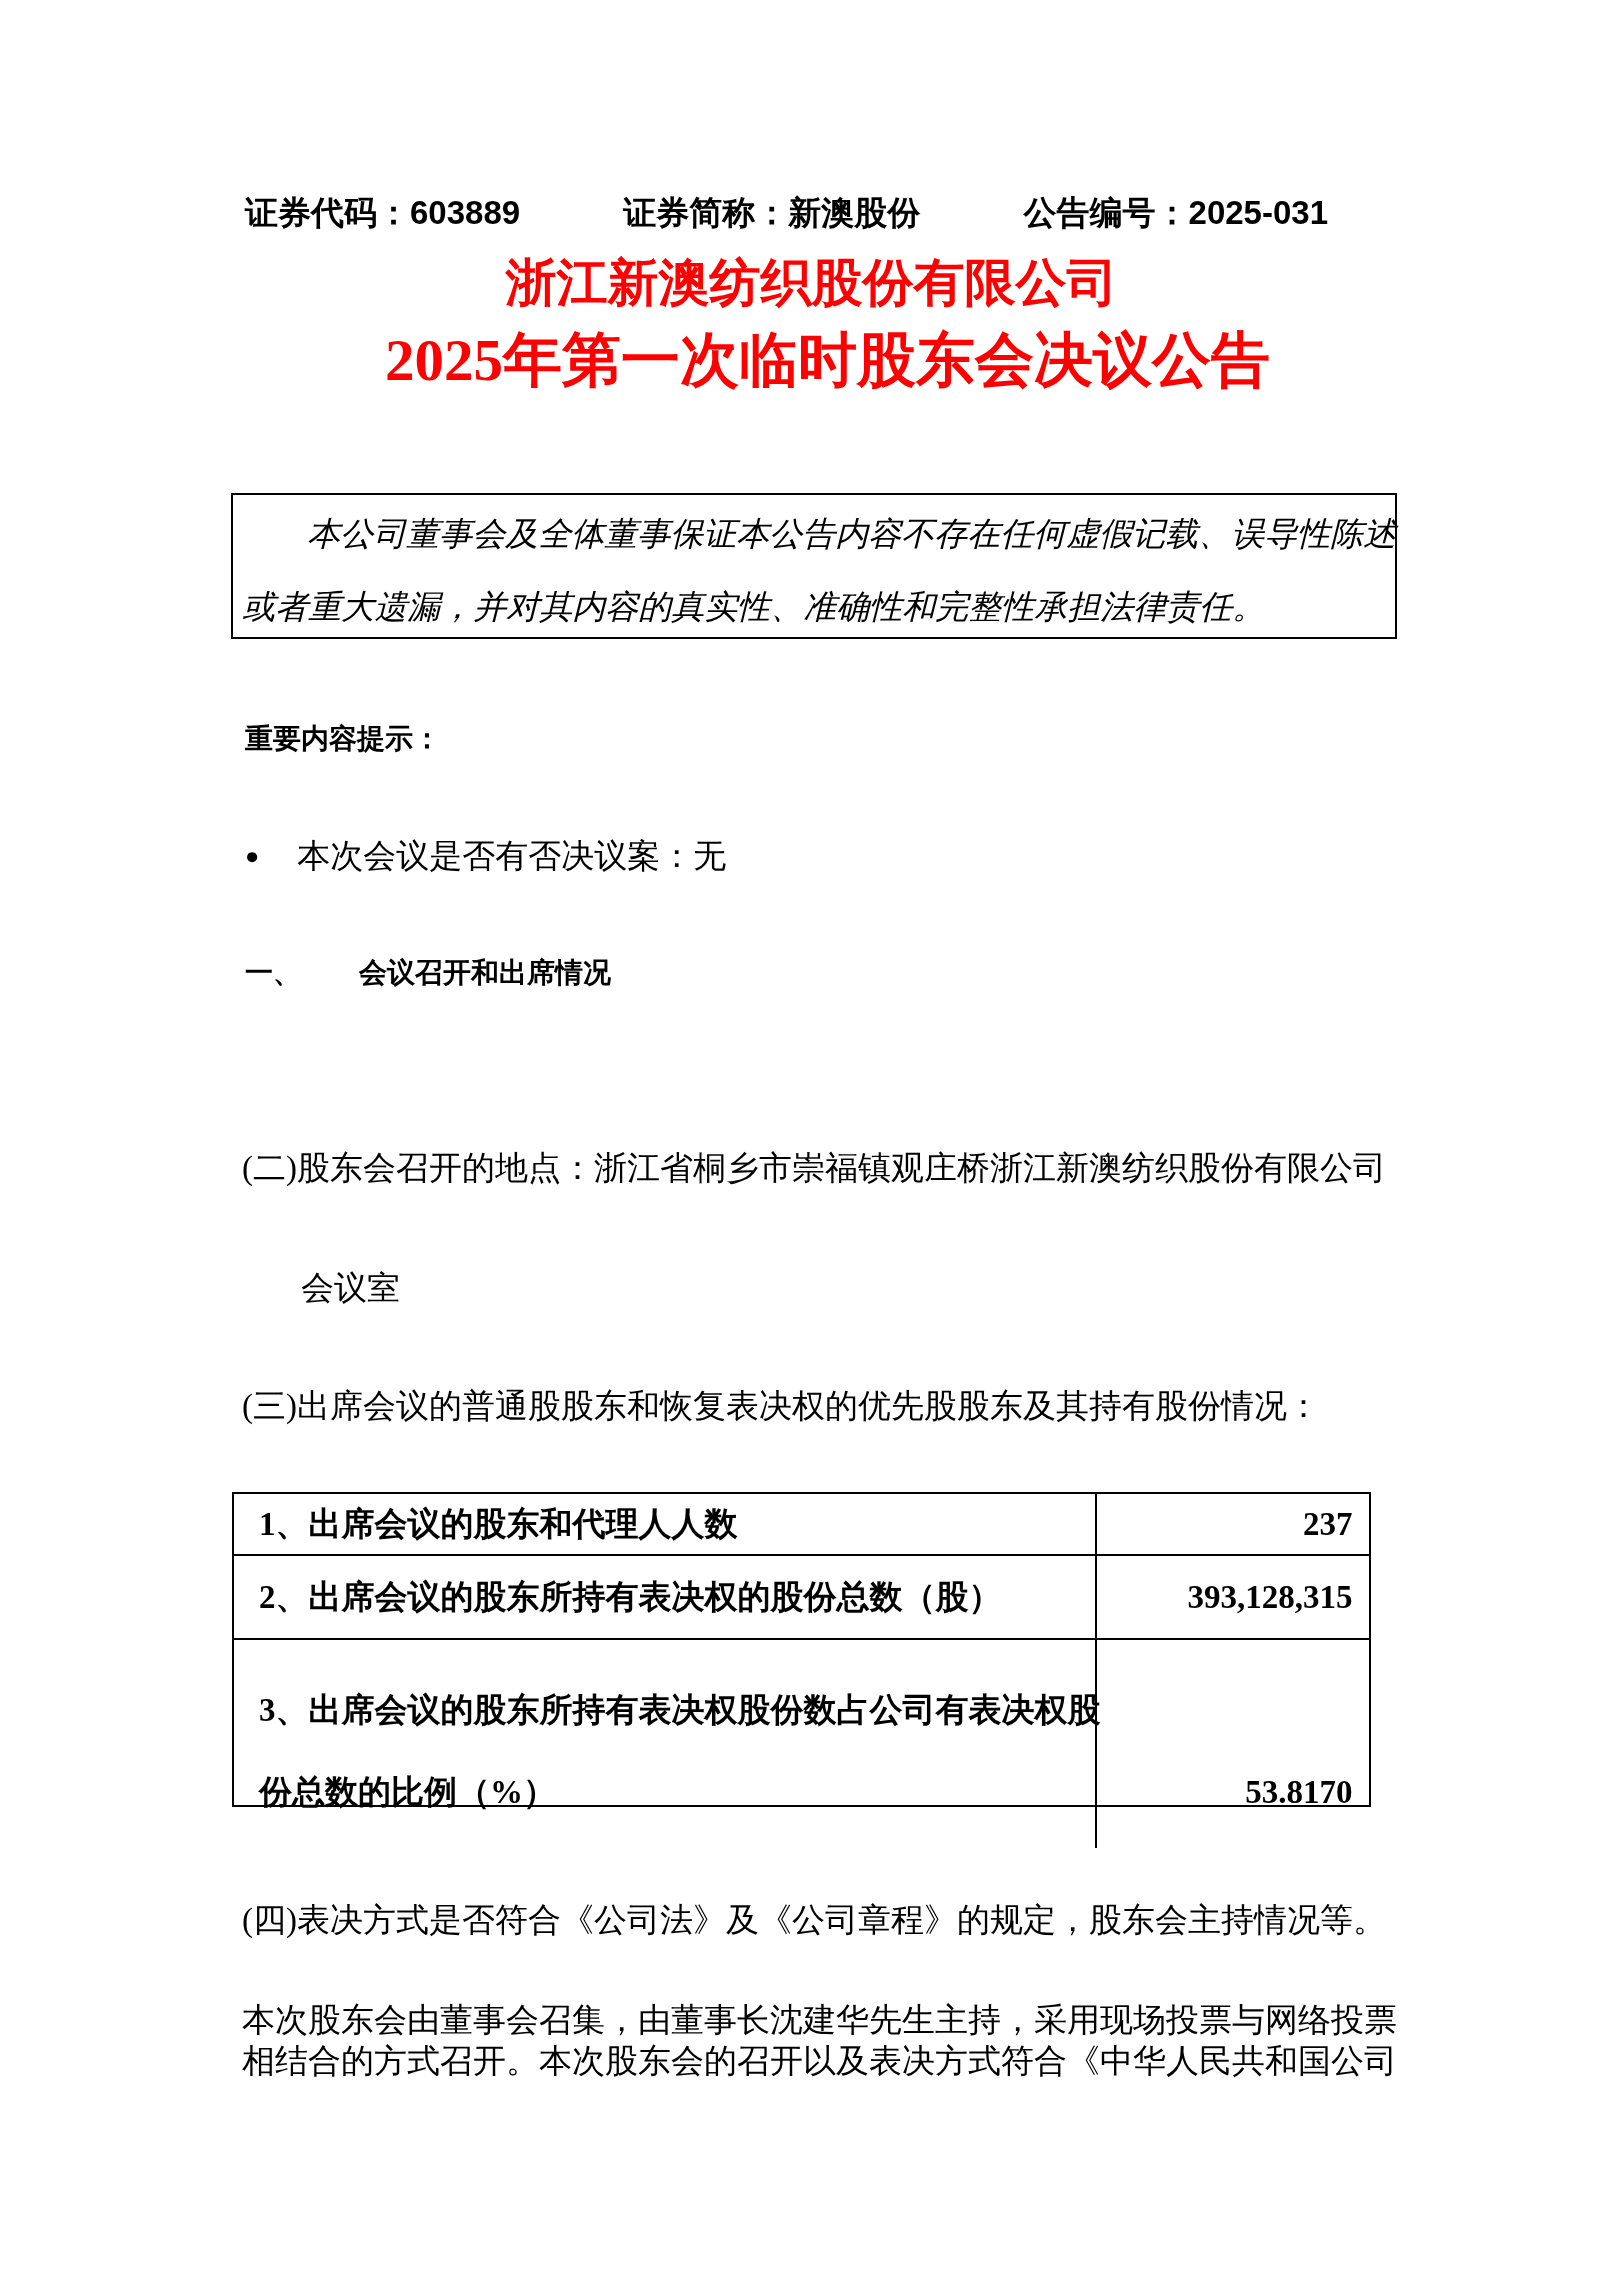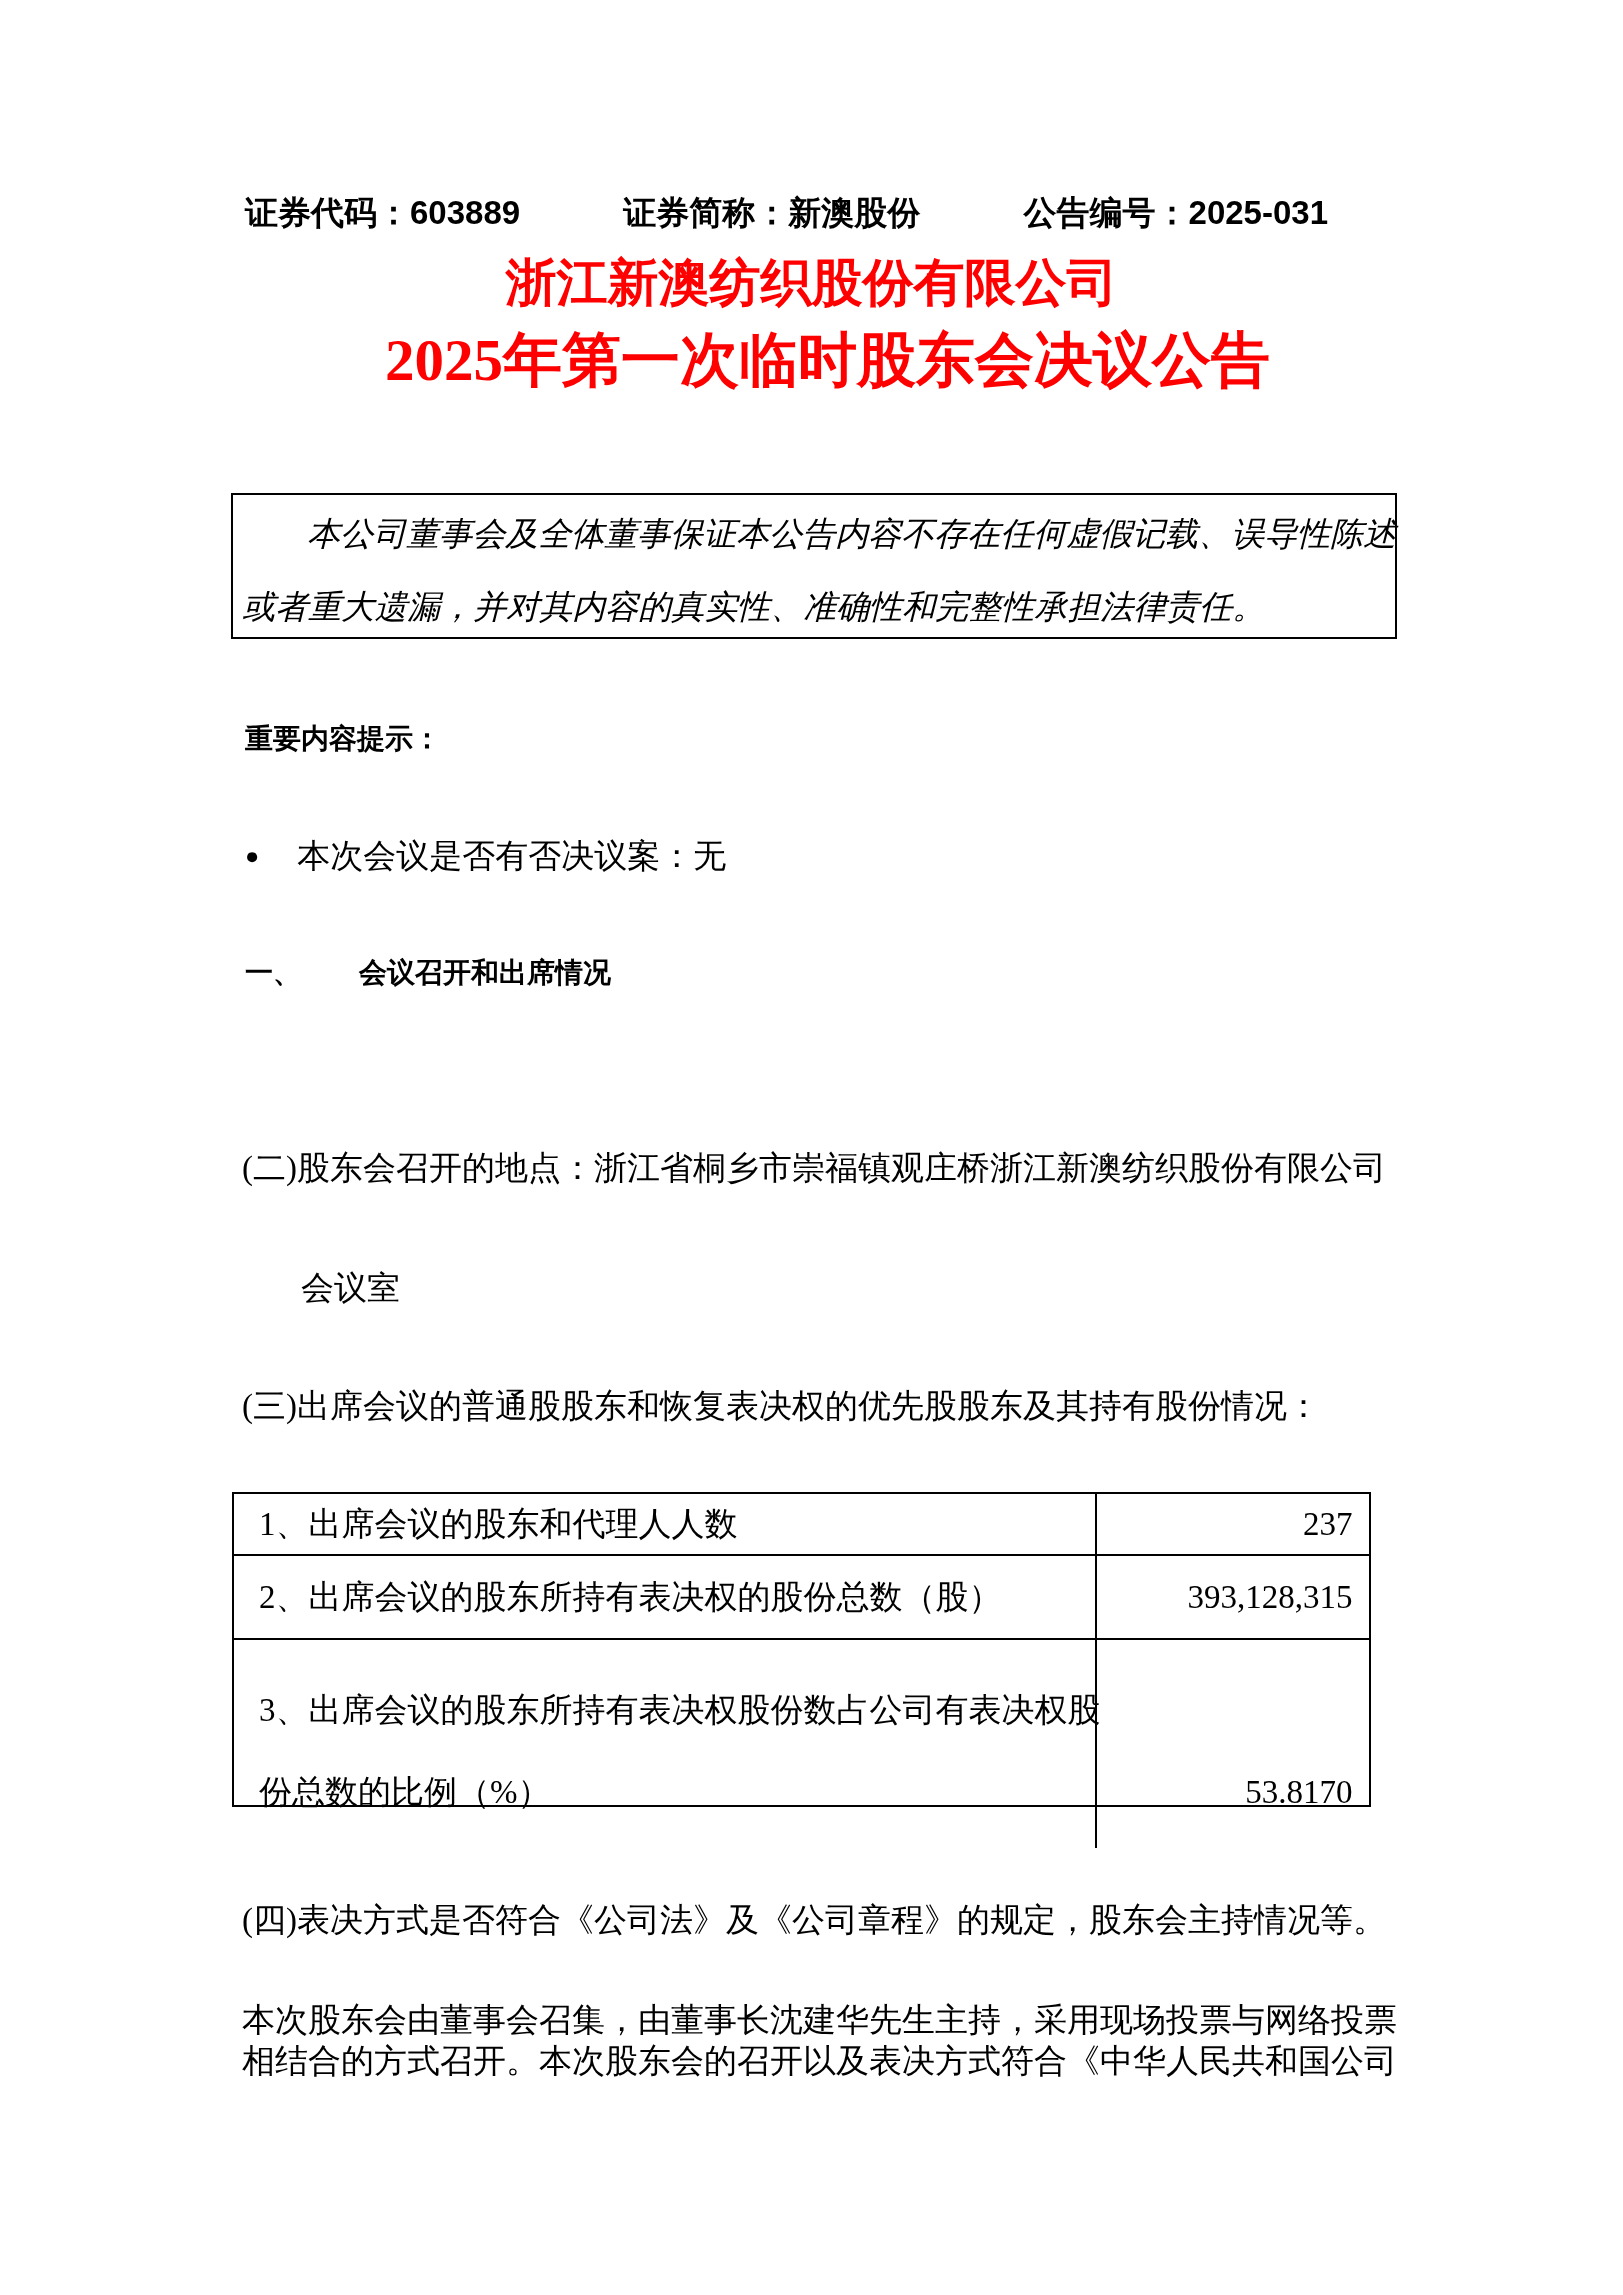--- a/index.html
+++ b/index.html
@@ -68,21 +68,21 @@
   .item-2a{ top:1148px; }
   .item-2b{ top:1268px; left:301px; }
   .item-3{ top:1386px; }
   .item-4{ top:1900px; }
   
   .stats-table{
     left:232px;top:1492px;width:1139px;height:315px;
     border:2px solid #000;box-sizing:border-box;
     font-size:33px;
   }
-  .t-row{ display:flex;box-sizing:border-box; }
+  .t-row{ display:flex;box-sizing:border-box;font-weight:bold; }
   .t-row.r1{ height:60px; }
   .t-row.r2{ height:84px;border-top:2px solid #000; }
   .t-row.r3{ height:210px;border-top:2px solid #000; }
   .t-cell-label{
     width:863px;box-sizing:border-box;
     border-right:2px solid #000;
     padding-left:25px;
     display:flex;flex-direction:column;justify-content:center;
     white-space:nowrap;
   }

